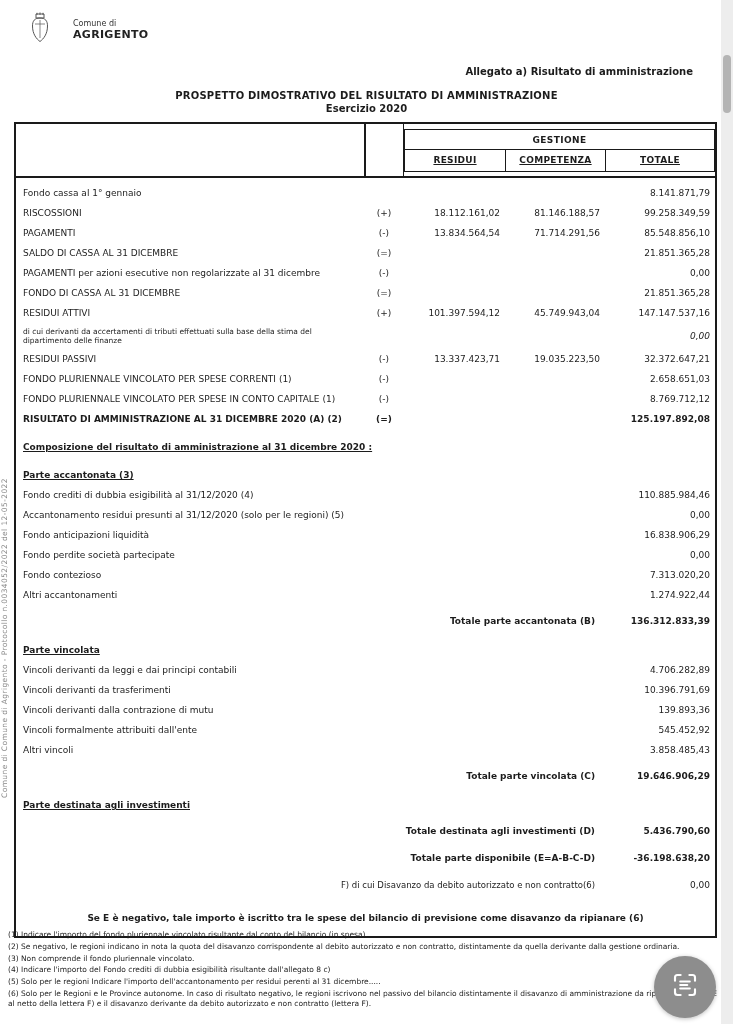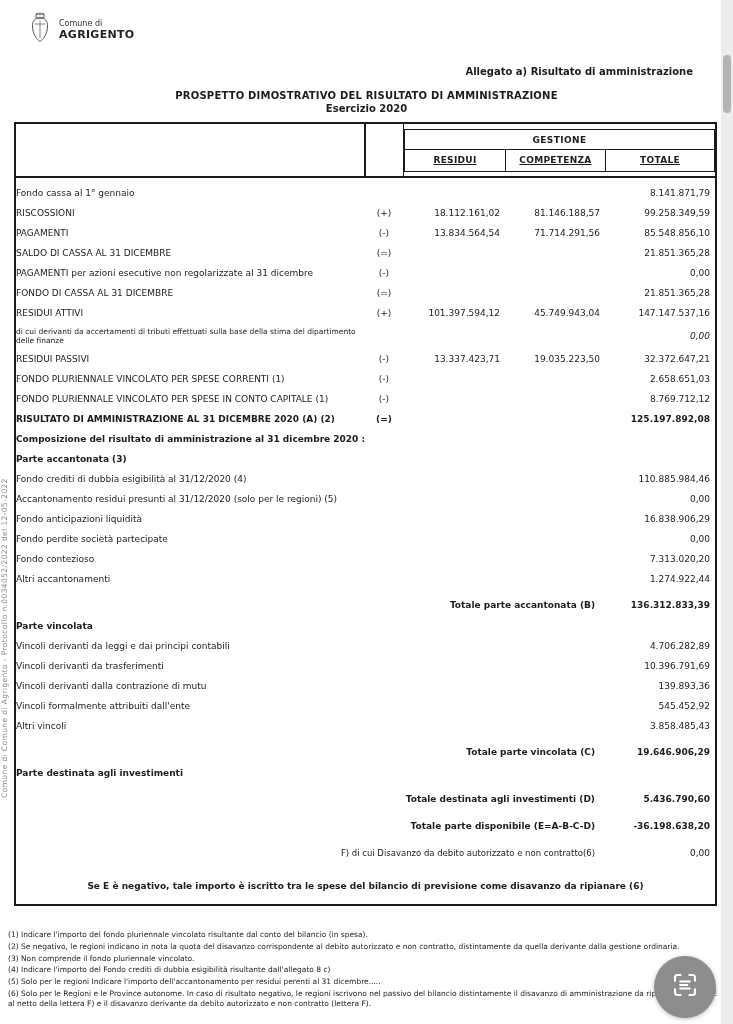--- a/index.html
+++ b/index.html
@@ -13,21 +13,21 @@
     position:absolute; left:0px; top:248px; height:550px; width:12px;
     writing-mode:vertical-rl; transform:rotate(180deg);
     font-size:7.5px; color:#8a8a8a; white-space:nowrap; letter-spacing:0.4px;
     overflow:hidden;
   }
   
   .scroll-track { position:absolute; right:0; top:0; width:12px; height:1024px; background:#ededed; }
   .scroll-thumb { position:absolute; right:2px; top:55px; width:8px; height:58px; background:#b4b4b4; border-radius:4px; }
 
   
-  .logo-wrap { position:absolute; left:28px; top:12px; display:flex; align-items:center; gap:7px; }
+  .logo-wrap { position:absolute; left:28px; top:12px; display:flex; align-items:center; gap:21px; }
   .logo-text .l1 { font-size:8px; color:#333; }
   .logo-text .l2 { font-size:11px; font-weight:bold; color:#222; letter-spacing:0.3px; }
   .allegato { position:absolute; top:66px; left:0; right:40px; text-align:right; font-weight:bold; font-size:10px; }
   .doc-title { position:absolute; top:90px; left:0; width:733px; text-align:center; font-weight:bold; font-size:10px; letter-spacing:0.2px; }
   .doc-subtitle { position:absolute; top:103px; left:0; width:733px; text-align:center; font-weight:bold; font-size:10px; }
 
   
   .sheet { position:absolute; left:14px; top:122px; width:699px; border:2px solid #1a1a1a; background:#fff; }
   .thead { position:relative; height:52px; border-bottom:2px solid #1a1a1a; }
   .vl { position:absolute; top:0; bottom:0; width:1.5px; background:#1a1a1a; }
@@ -40,29 +40,29 @@
     position:absolute; left:388px; right:0; top:24.5px; height:23px;
     border-left:1.5px solid #1a1a1a; border-right:1.5px solid #1a1a1a; border-bottom:1.5px solid #1a1a1a;
     display:grid; grid-template-columns:100px 100px 1fr; box-sizing:border-box;
   }
   .subhead .h { display:flex; align-items:center; justify-content:center; font-weight:bold; font-size:9px; letter-spacing:0.3px;text-decoration:underline; }
   .subhead .h + .h { border-left:1.5px solid #1a1a1a; }
 
   .tbody { padding:5px 0 4px 0; }
   .row { display:grid; grid-template-columns:348px 40px 100px 100px 1fr; align-items:center; min-height:20px; }
   .cell { box-sizing:border-box; }
-  .lbl { font-size:9px; }
+  .lbl { padding-left:7px; font-size:9px; }
   .sign { text-align:center; font-size:9px; }
   .num { text-align:right; padding-right:4px; font-size:9px; }
   .num.totale { padding-right:5px; }
   .row.bold { font-weight:bold; }
   .row.sub { min-height:26px; }
   .row.sub .lbl { font-size:7.5px; line-height:1.25; max-width:340px; }
   .row.sub .num { font-style:italic; }
-  .row.section { min-height:20px; margin-top:0; }
+  .row.section { min-height:20px; margin-top:8px;text-decoration:underline; }
   .row.section .lbl { font-weight:bold; }
   .span-all { grid-column:1 / -1; }
   .row.total, .row.rightlabel { grid-template-columns:1fr 108px; min-height:23px; margin-top:4px; }
   .tlbl { text-align:right; padding-right:12px; font-size:9px; }
   .row.total .tlbl, .row.total .num { font-weight:bold; }
   .row.rightlabel .tlbl { font-size:8.5px; }
   .row.note { min-height:24px; margin-top:10px; margin-bottom:2px; }
   .note-lbl { text-align:center; font-weight:bold; font-size:9px; }
 
   

